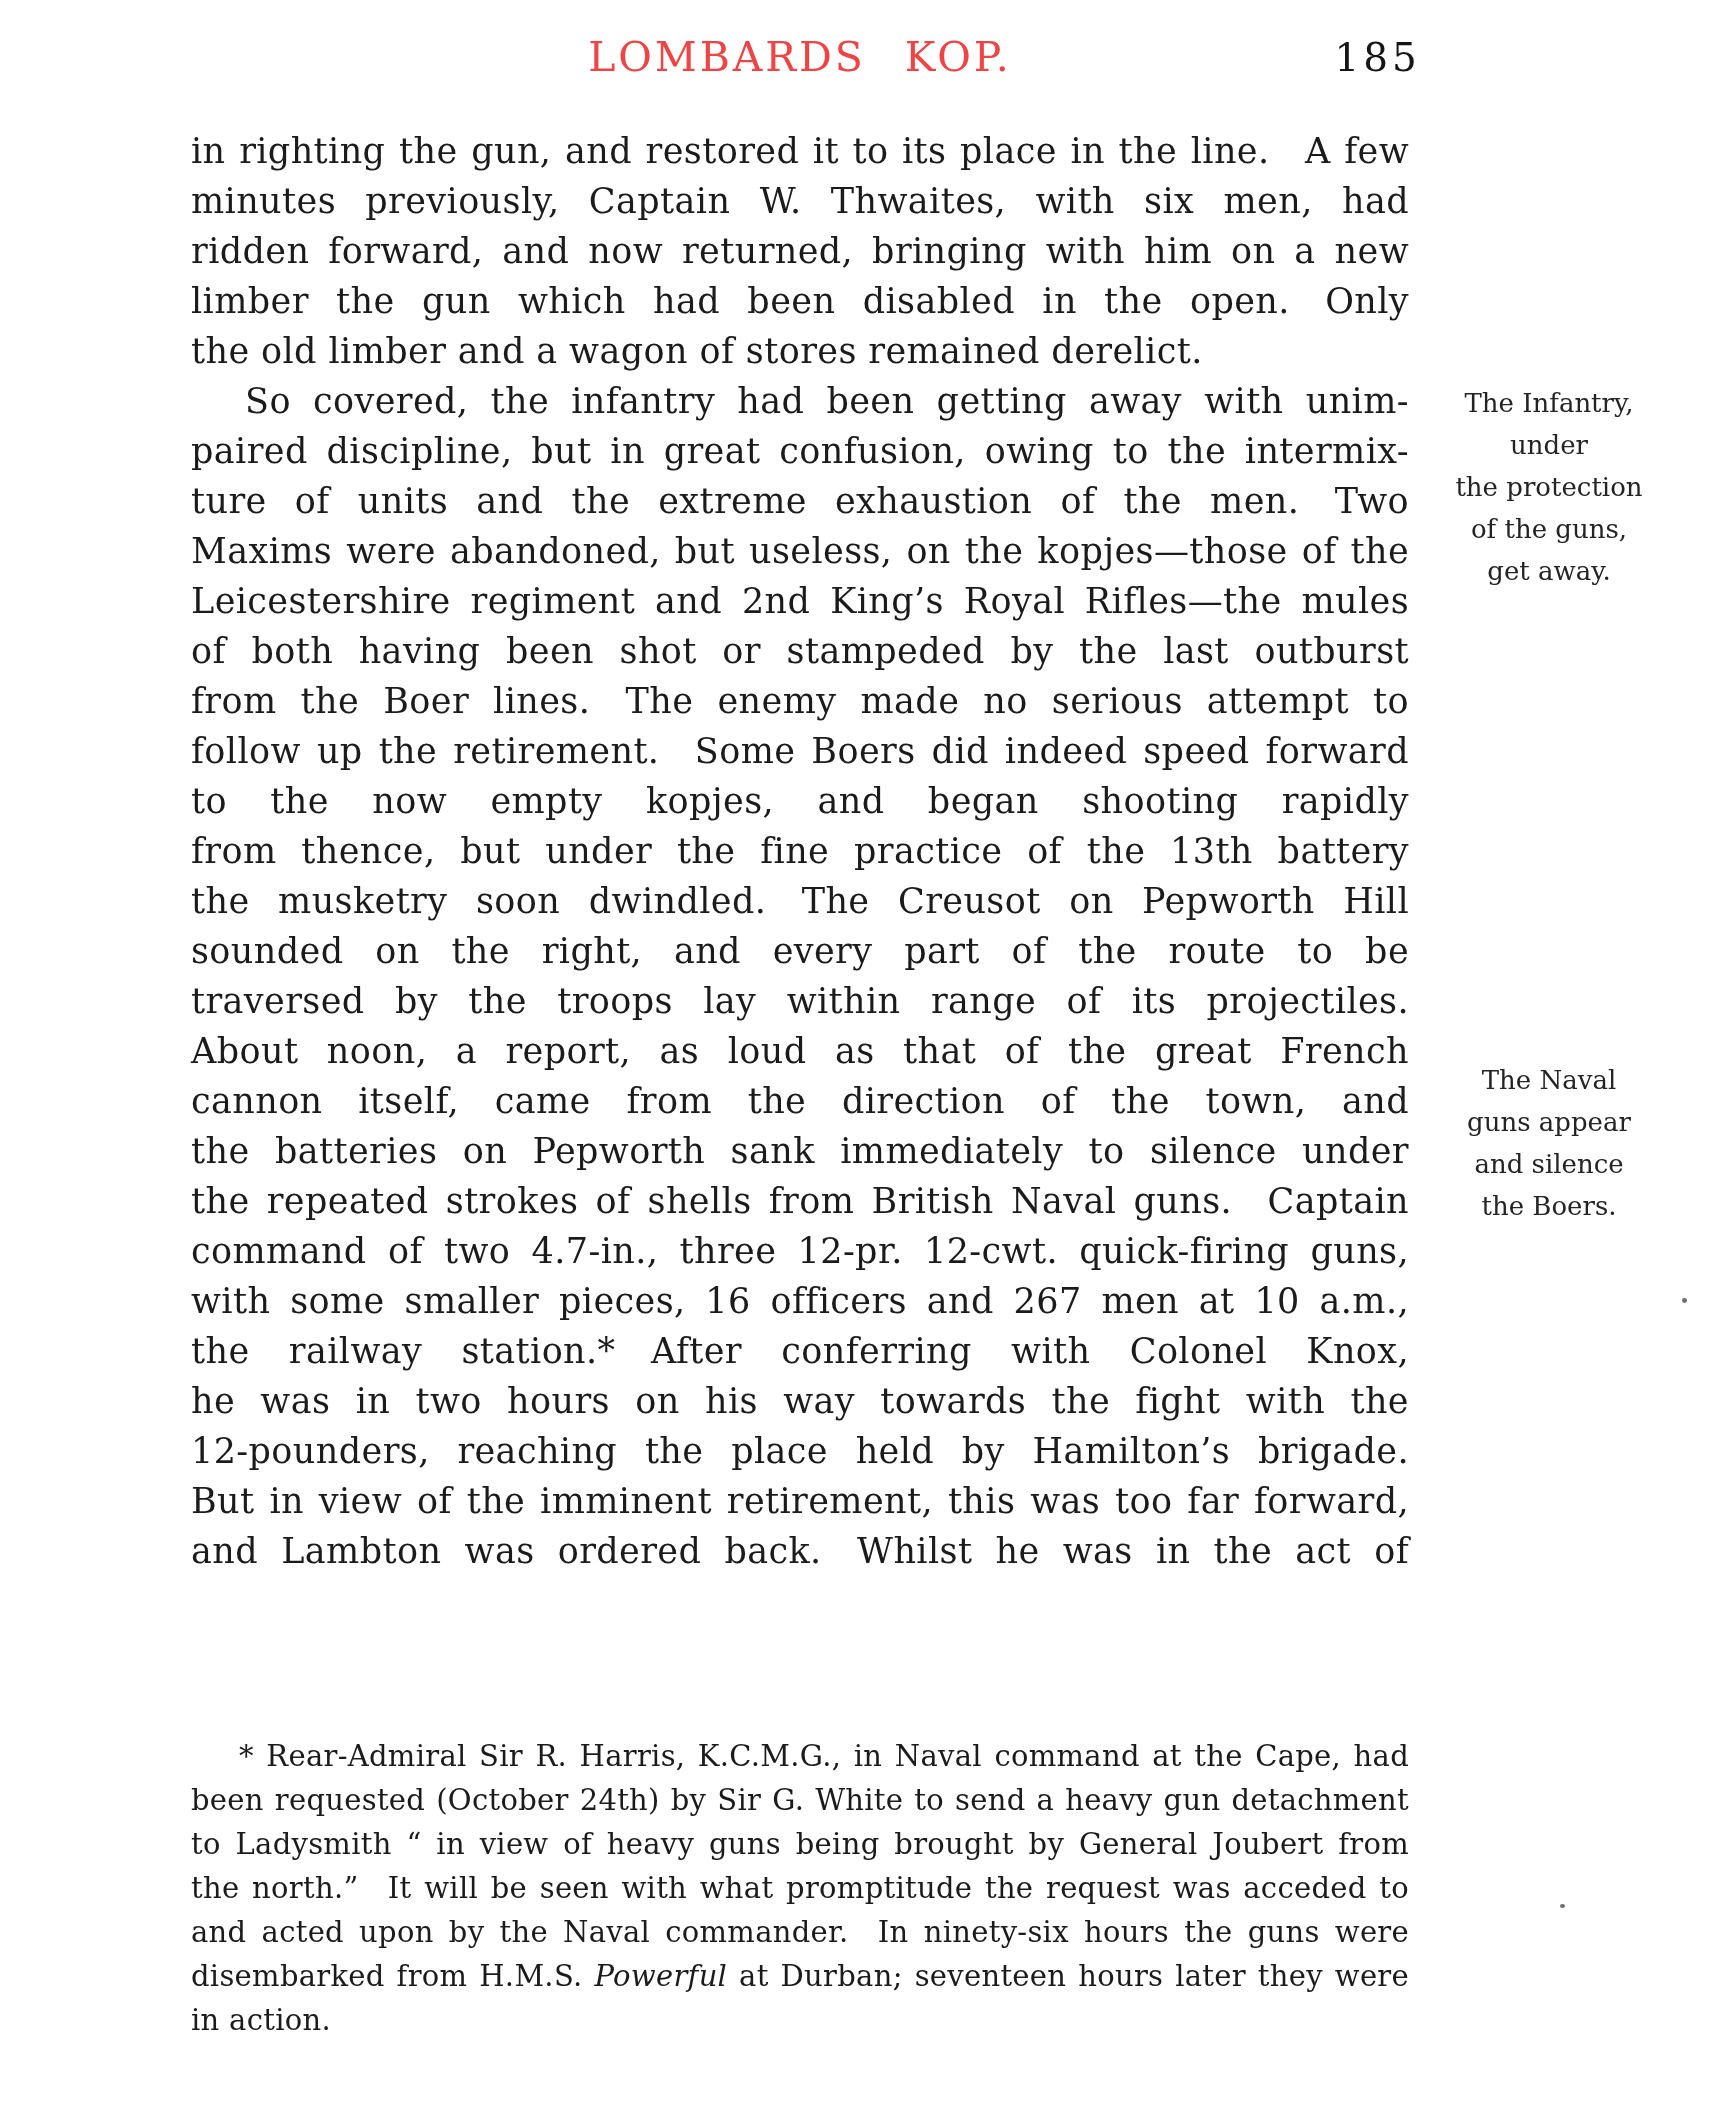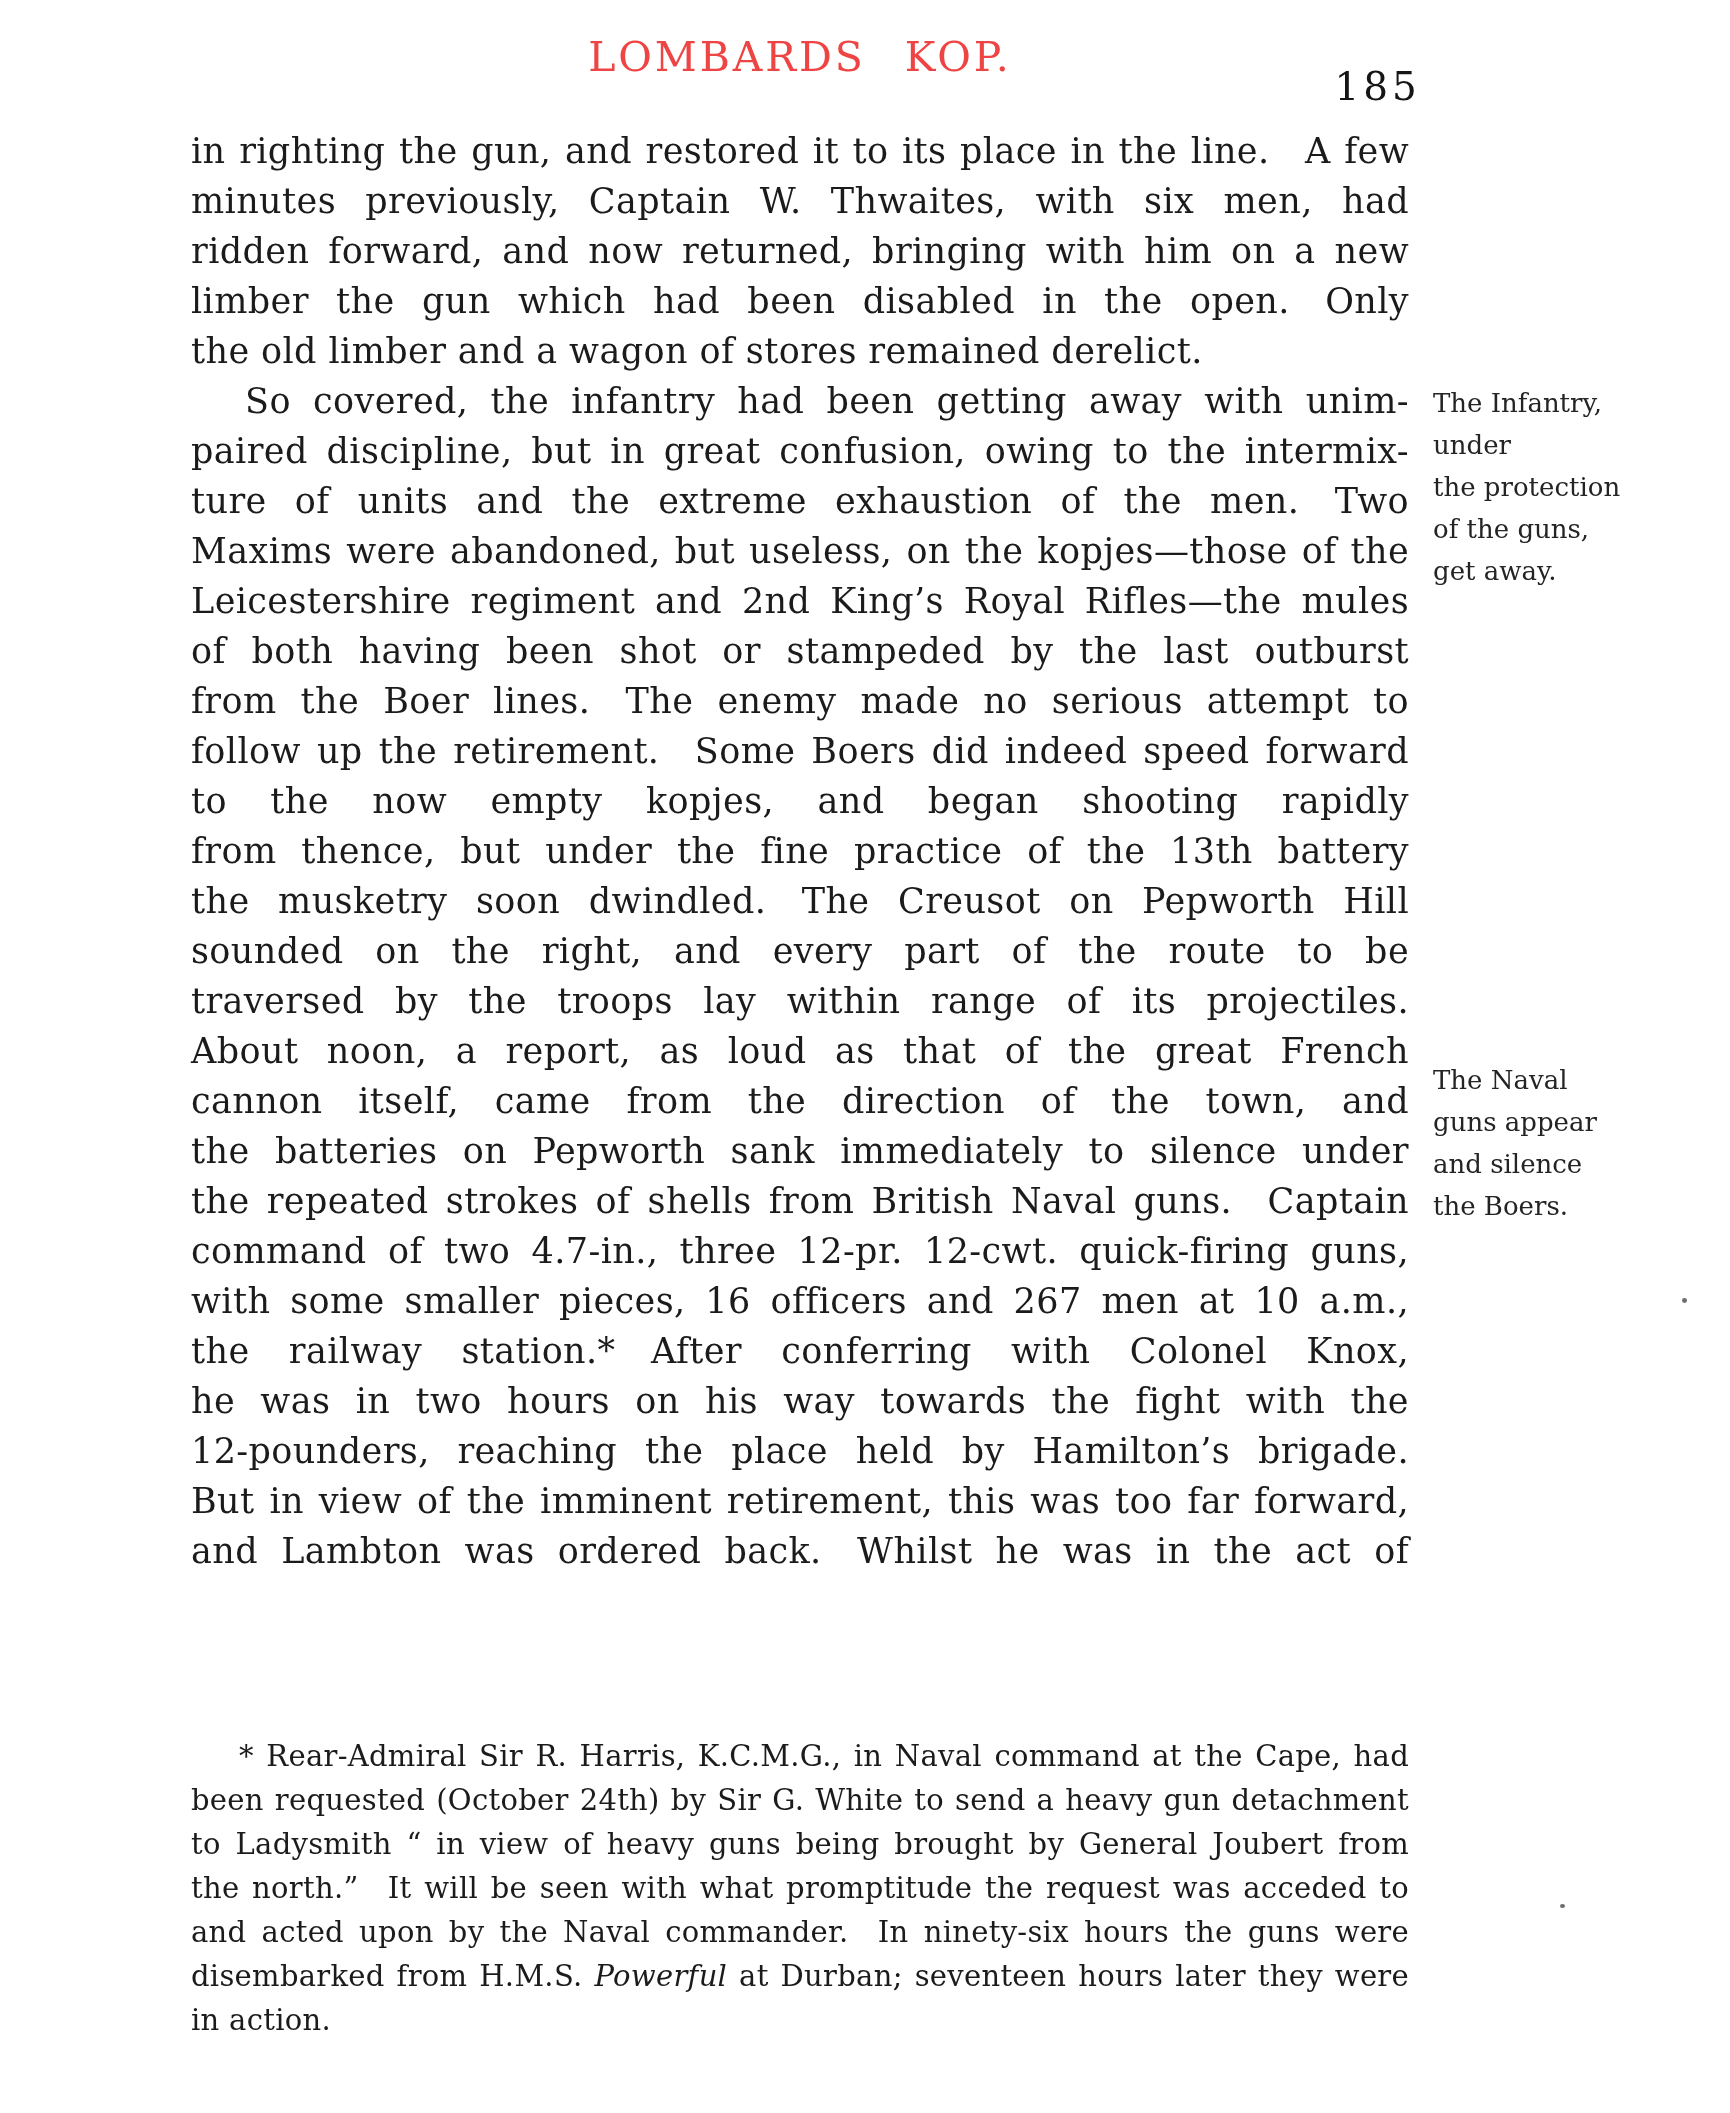--- a/index.html
+++ b/index.html
@@ -27,21 +27,20 @@
     word-spacing: 23px;
     color: #ef4444;
   }
   .running-header .pageno {
     position: absolute;
     right: -11.6px;
     top: 1.9px;
     font-size: 39px;
     letter-spacing: 3.9px;
     color: #151515;
-    margin-top: 29px;
   }
   .main-text {
     position: absolute;
     left: 191px;
     top: 126px;
     width: 1218px;
   }
   .line {
     height: 50px;
     line-height: 50px;
@@ -64,20 +63,21 @@
     font-size: 29px;
     letter-spacing: 0.3px;
   }
   .footnote .line.ind { text-indent: 48px; }
   .margin-note {
     position: absolute;
     left: 1433px;
     width: 232px;
     font-size: 26px;
     color: #242424;
+    text-align: center;
   }
   .margin-note .mline {
     height: 42px;
     line-height: 42px;
     white-space: nowrap;
   }
   .note-0 { top: 382px; }
   .note-1 { top: 1059px; }
   .it { font-style: italic; }
   .speck {

